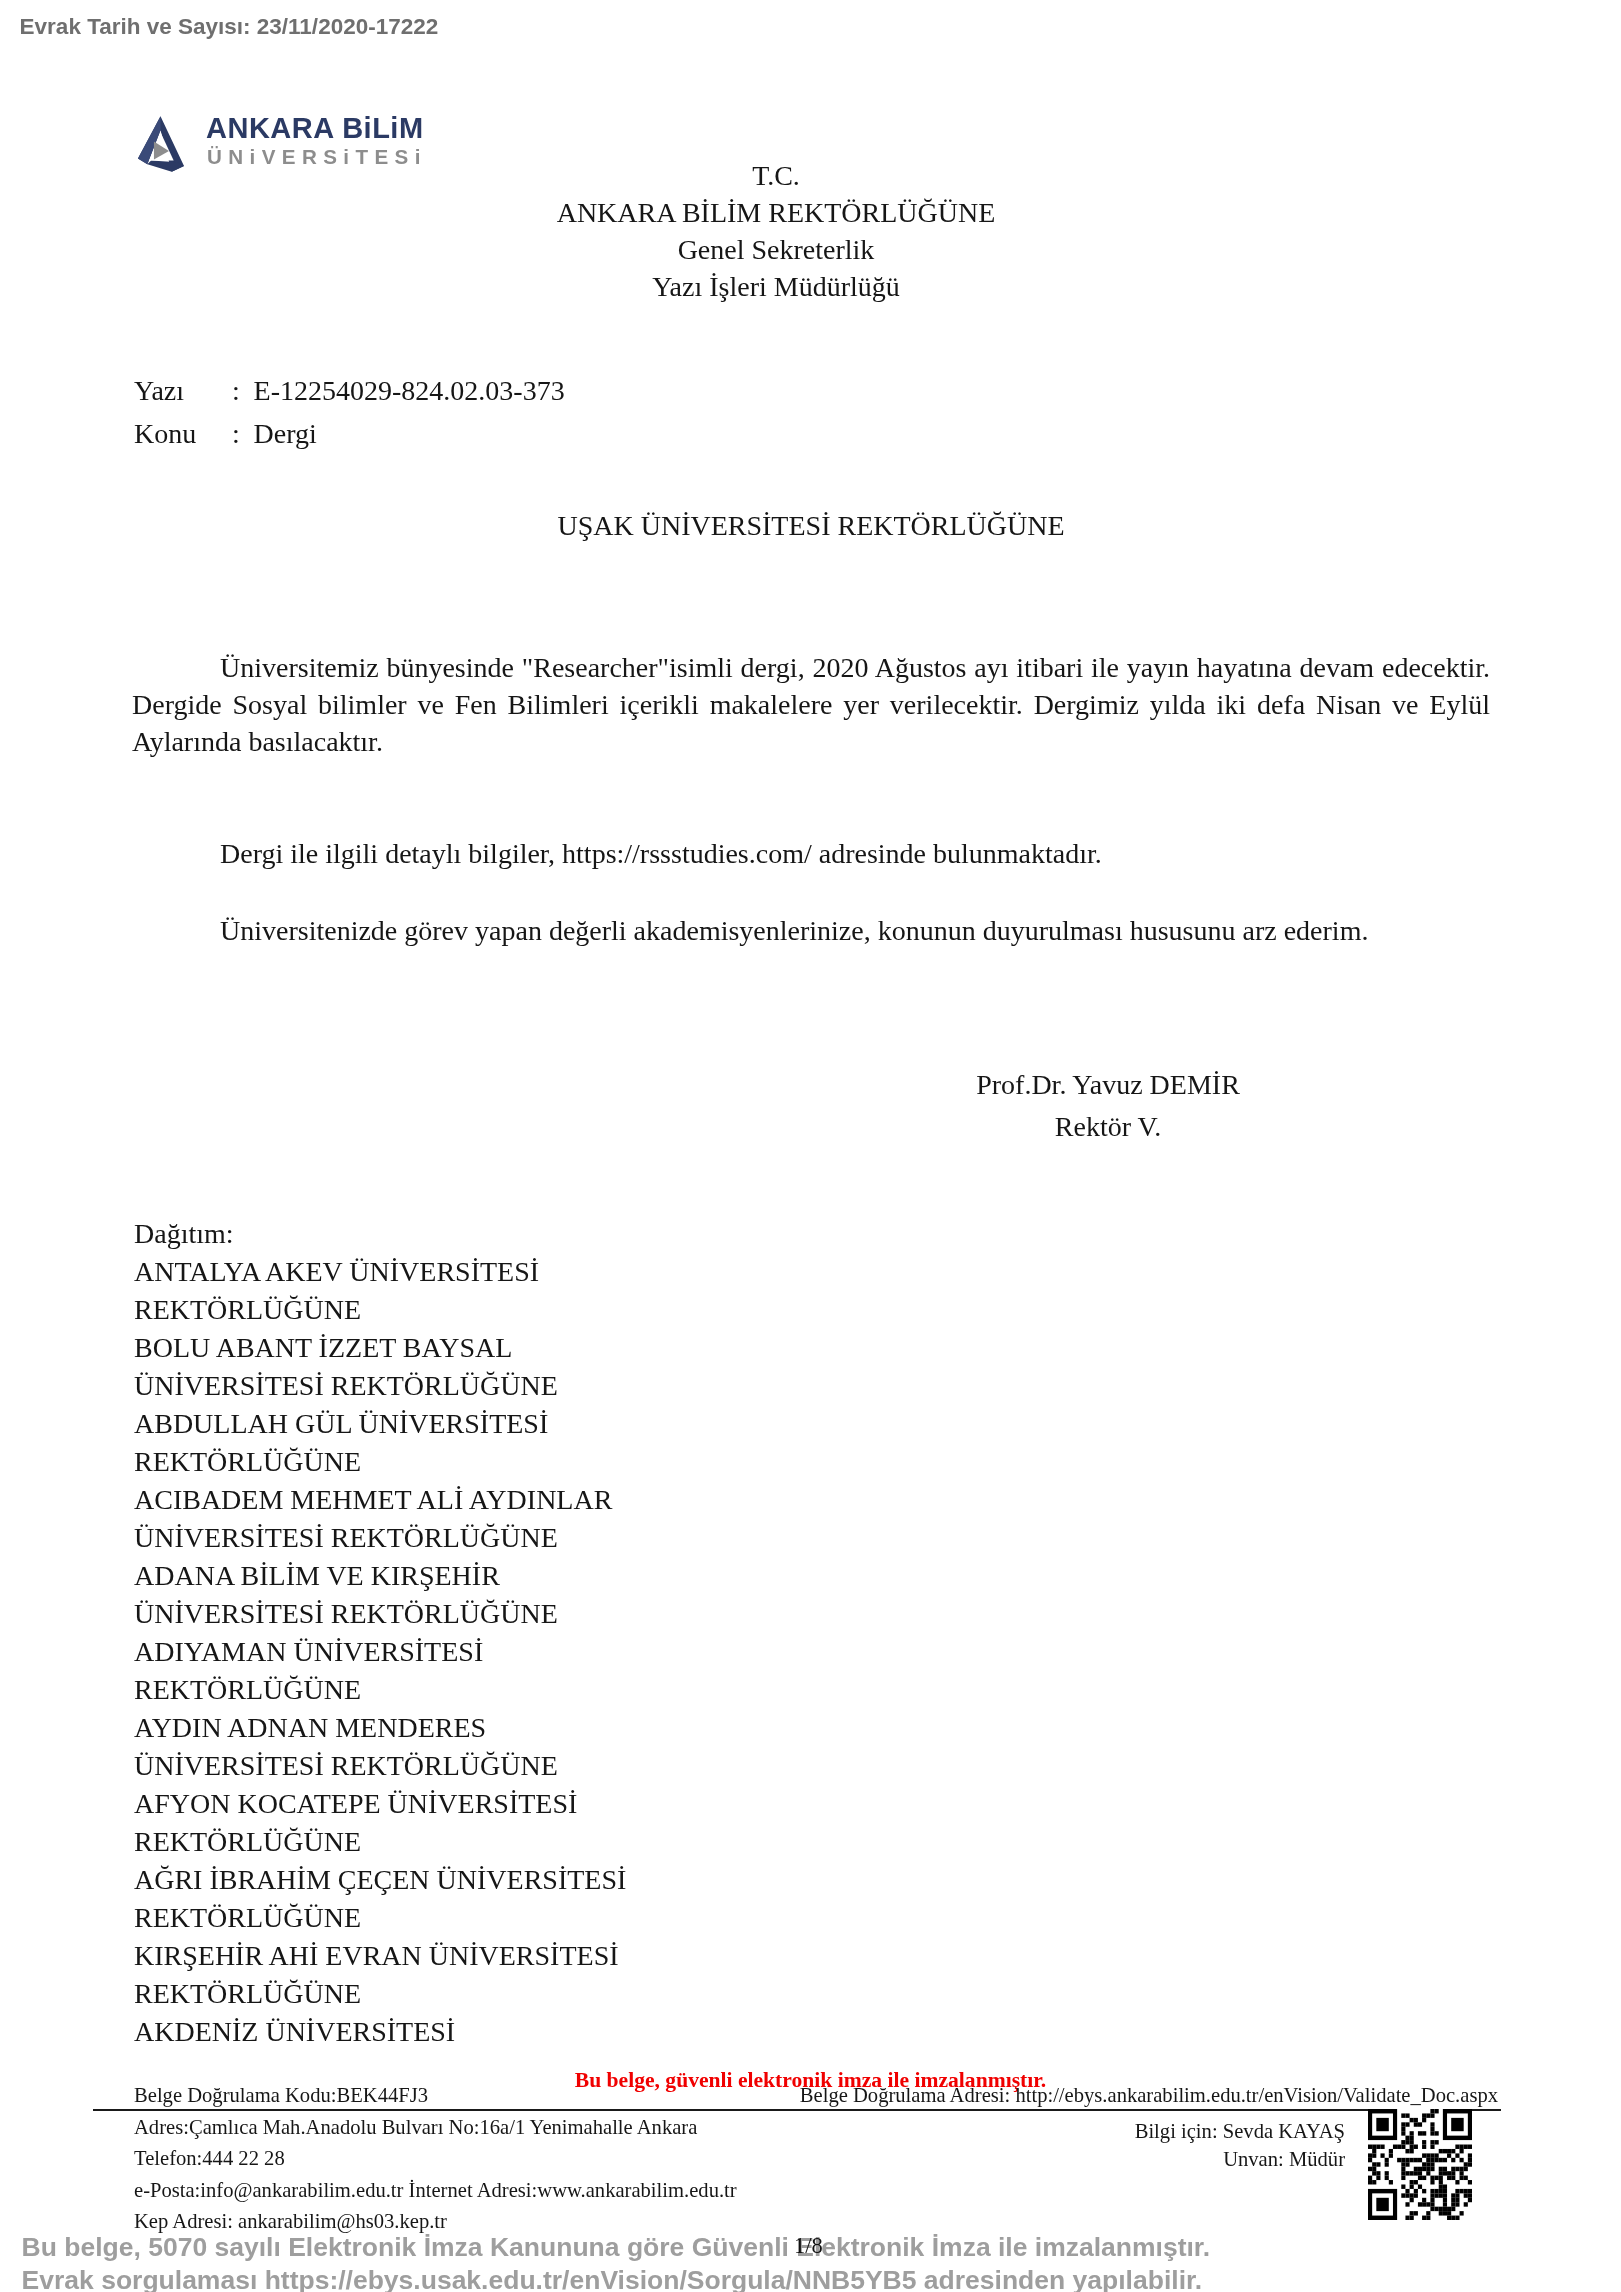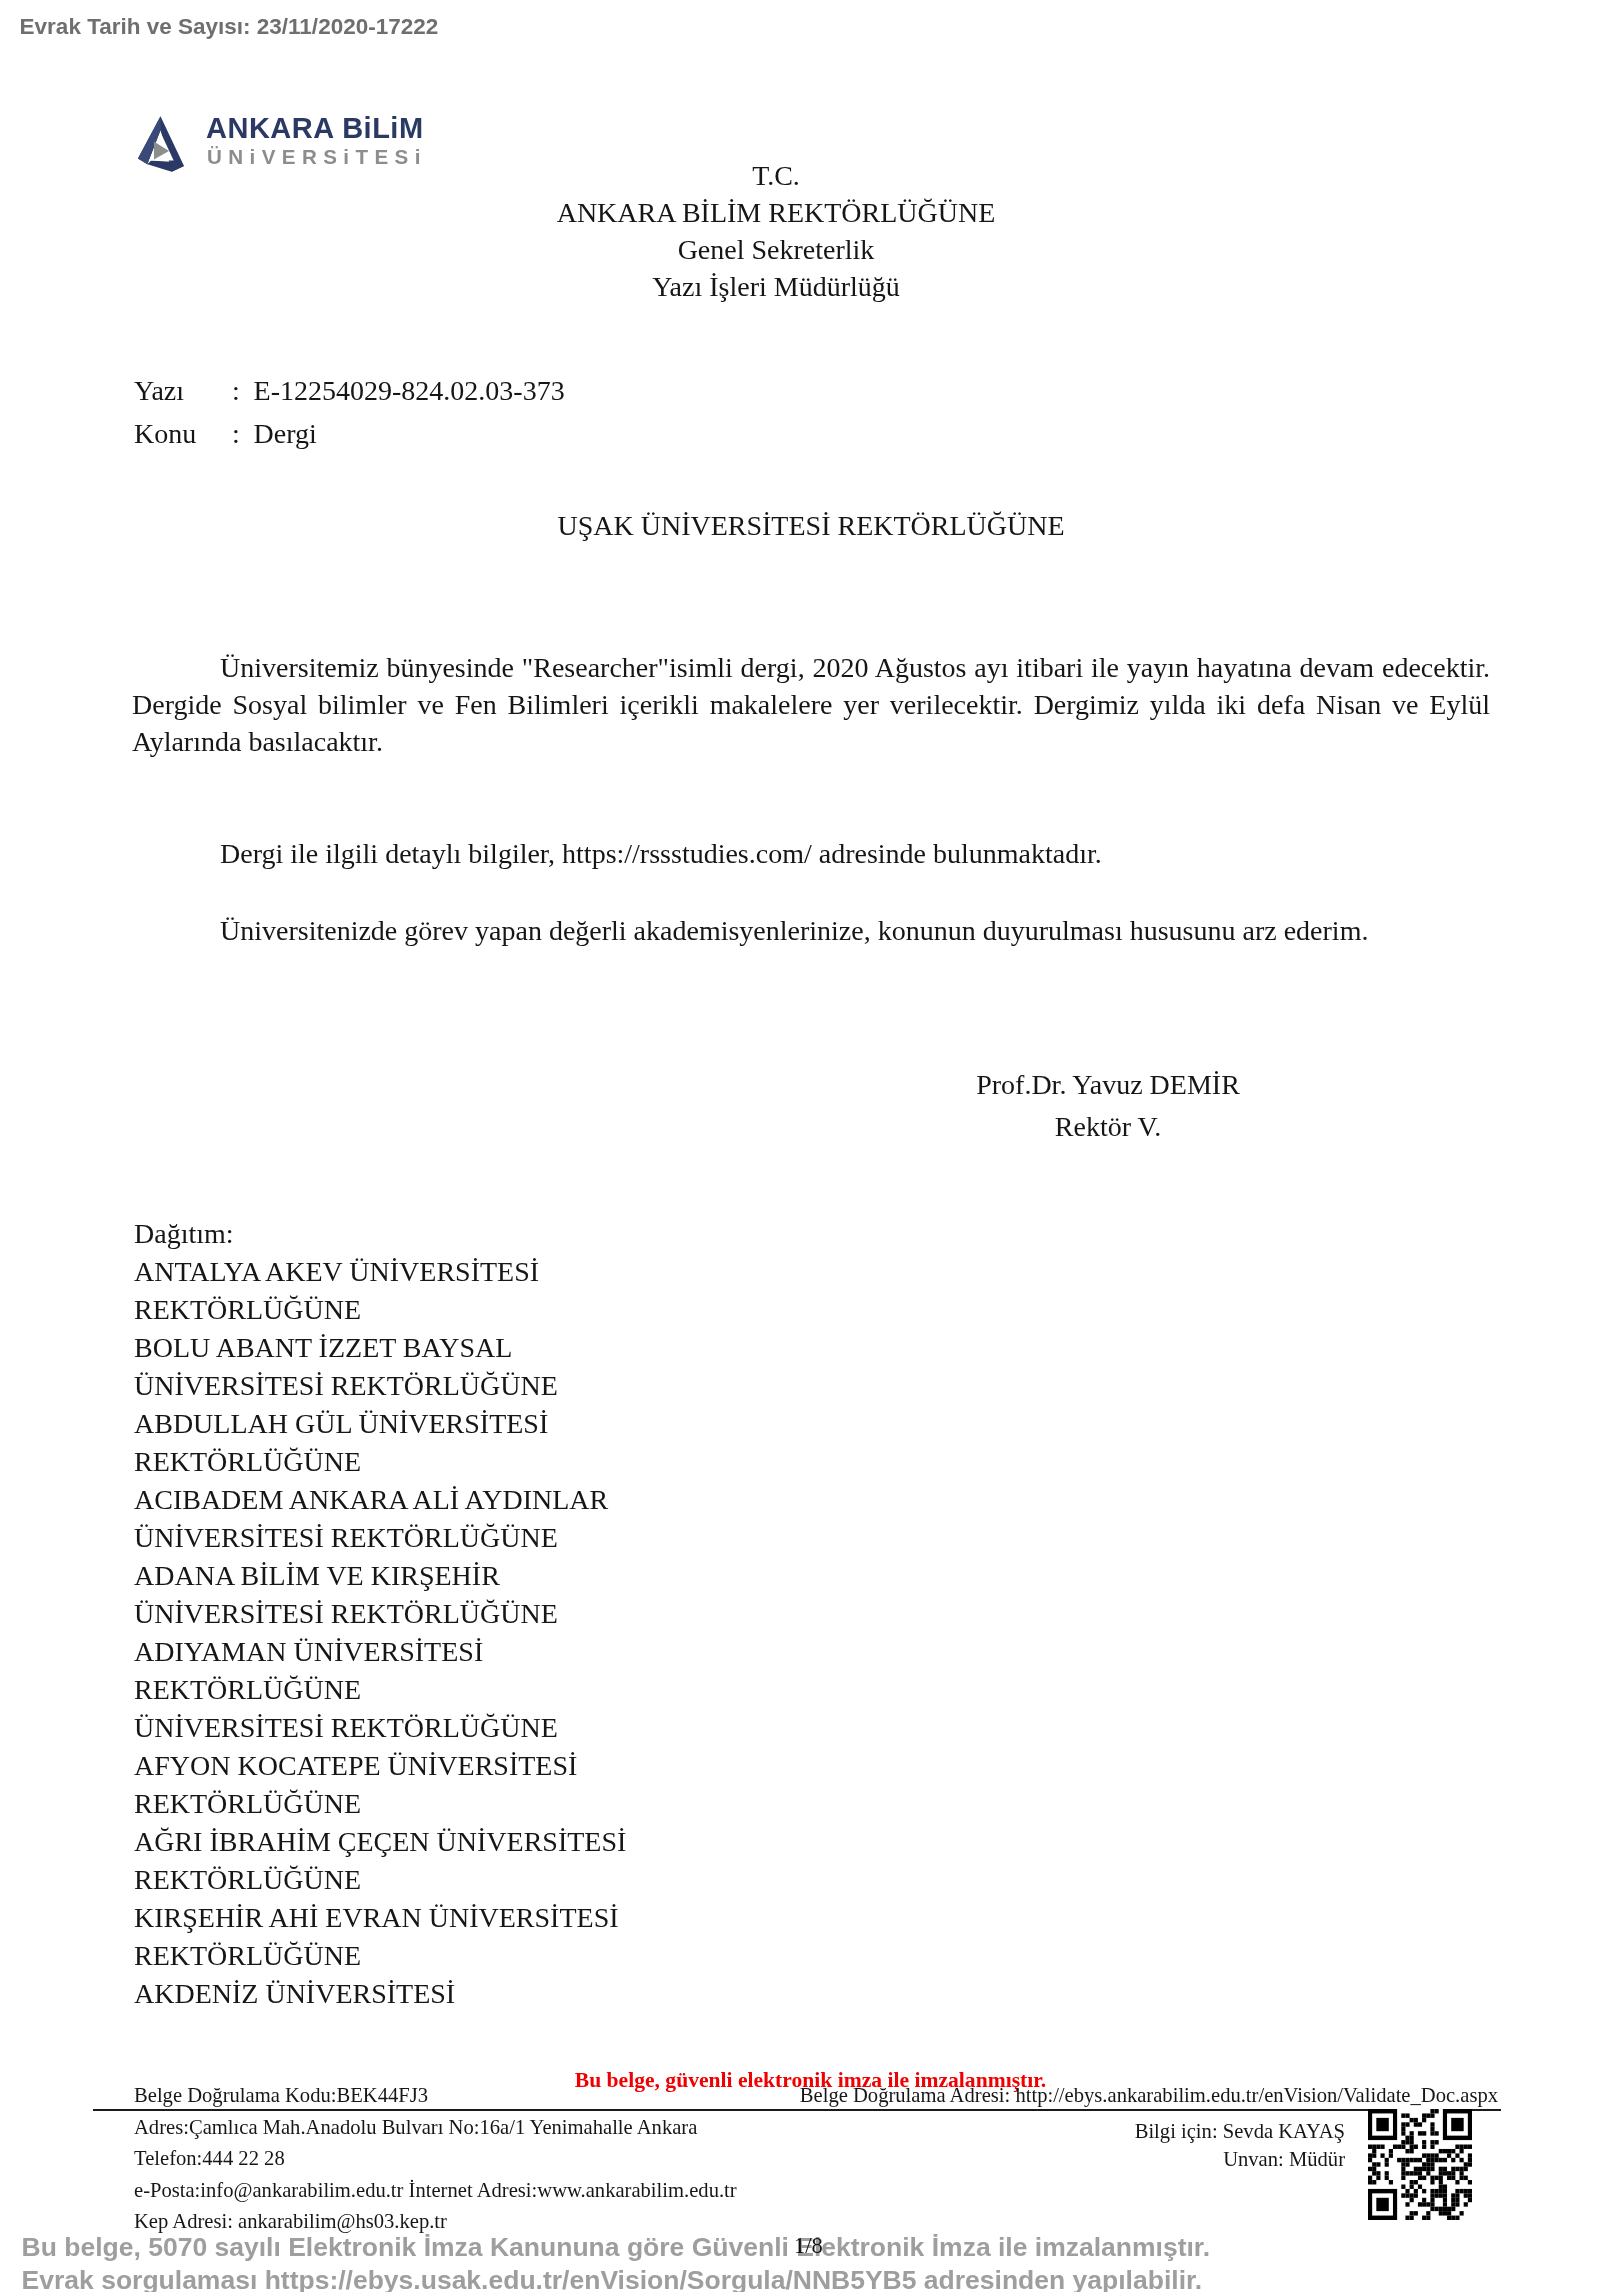--- a/index.html
+++ b/index.html
@@ -162,26 +162,27 @@
 
   <div class="abs distribution">
     <div>Dağıtım:</div>
     <div>
         <div class="dist-line">ANTALYA AKEV ÜNİVERSİTESİ</div>
         <div class="dist-line">REKTÖRLÜĞÜNE</div>
         <div class="dist-line">BOLU ABANT İZZET BAYSAL</div>
         <div class="dist-line">ÜNİVERSİTESİ REKTÖRLÜĞÜNE</div>
         <div class="dist-line">ABDULLAH GÜL ÜNİVERSİTESİ</div>
         <div class="dist-line">REKTÖRLÜĞÜNE</div>
-        <div class="dist-line">ACIBADEM ANKARA ALİ AYDINLAR</div>
+        <div class="dist-line">ACIBADEM MEHMET ALİ AYDINLAR</div>
         <div class="dist-line">ÜNİVERSİTESİ REKTÖRLÜĞÜNE</div>
         <div class="dist-line">ADANA BİLİM VE KIRŞEHİR</div>
         <div class="dist-line">ÜNİVERSİTESİ REKTÖRLÜĞÜNE</div>
         <div class="dist-line">ADIYAMAN ÜNİVERSİTESİ</div>
         <div class="dist-line">REKTÖRLÜĞÜNE</div>
+        <div class="dist-line">AYDIN ADNAN MENDERES</div>
         <div class="dist-line">ÜNİVERSİTESİ REKTÖRLÜĞÜNE</div>
         <div class="dist-line">AFYON KOCATEPE ÜNİVERSİTESİ</div>
         <div class="dist-line">REKTÖRLÜĞÜNE</div>
         <div class="dist-line">AĞRI İBRAHİM ÇEÇEN ÜNİVERSİTESİ</div>
         <div class="dist-line">REKTÖRLÜĞÜNE</div>
         <div class="dist-line">KIRŞEHİR AHİ EVRAN ÜNİVERSİTESİ</div>
         <div class="dist-line">REKTÖRLÜĞÜNE</div>
         <div class="dist-line">AKDENİZ ÜNİVERSİTESİ</div>
       </div>
   </div>

